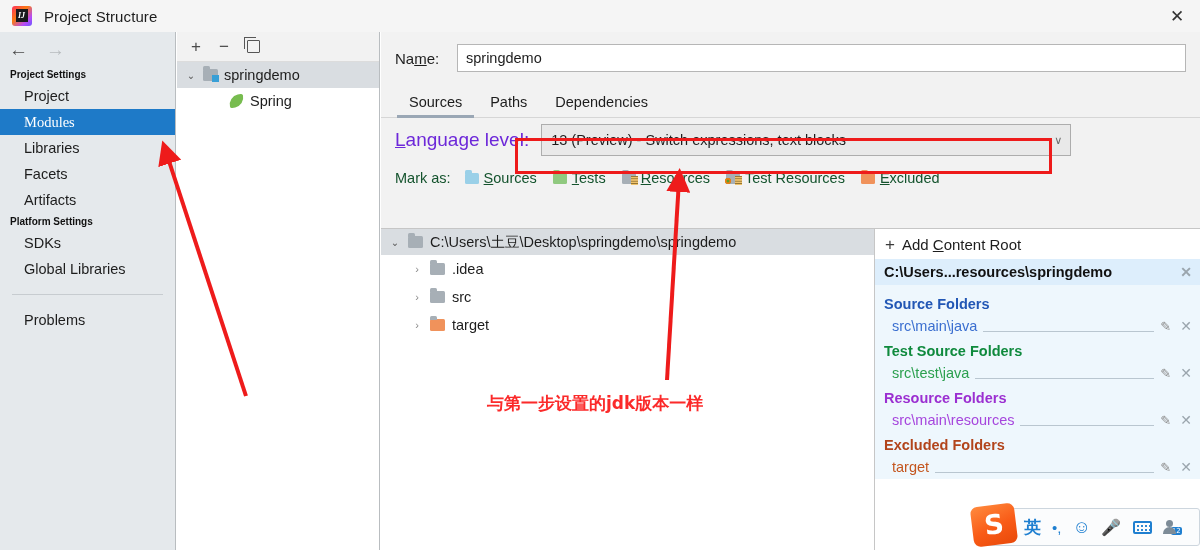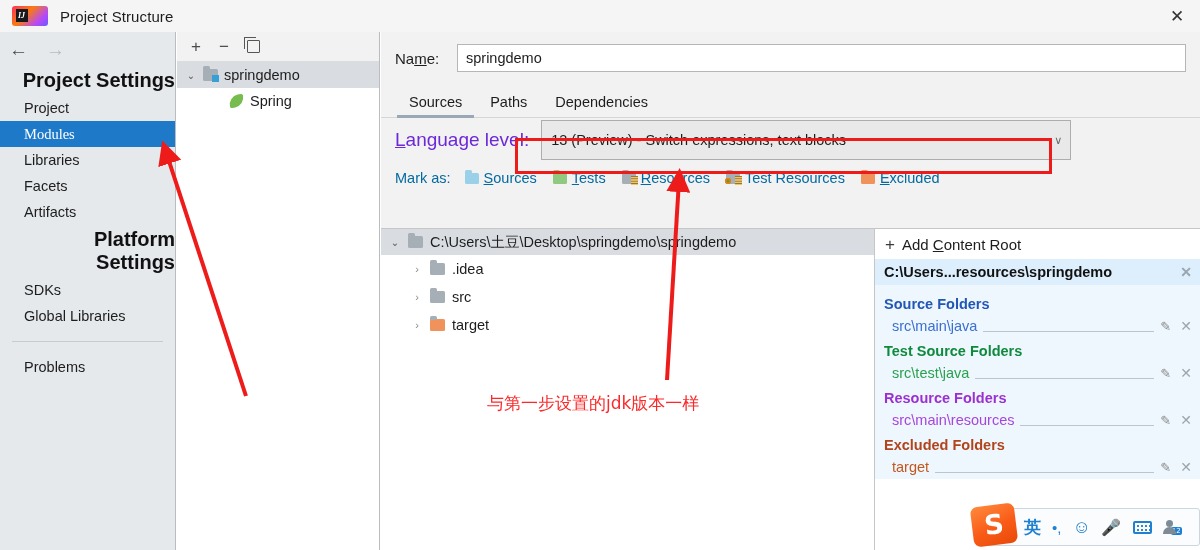--- a/index.html
+++ b/index.html
@@ -17,21 +17,21 @@
   }
 
   
   .titlebar {
     position: absolute; left: 0; top: 0; width: 1200px; height: 32px;
     background: #f5f5f5;
     display: flex; align-items: center;
   }
   .app-icon {
     position: relative;
-    width: 36px; height: 20px; margin-left: 12px; margin-right: 12px;
+    width: 20px; height: 20px; margin-left: 12px; margin-right: 12px;
     border-radius: 3px;
     background: linear-gradient(135deg, #fe315d 0%, #f97a12 40%, #b74af7 75%, #6b57ff 100%);
     flex: none;
   }
   .app-icon::after {
     content: "";
     position: absolute; left: 4px; top: 3px; width: 12px; height: 13px;
     background: #19191c;
   }
   .app-icon .ij-j {
@@ -57,23 +57,22 @@
     border-right: 1px solid #b9bdc0;
   }
   .nav-row {
     height: 34px; display: flex; align-items: center; padding-left: 9px; gap: 18px;
   }
   .nav-arrow { font-size: 19px; line-height: 1; }
   .nav-arrow.enabled { color: #4a4a4a; }
   .nav-arrow.disabled { color: #b7bbbe; }
 
   .side-group {
-    font-size: 20px; font-weight: bold; color: #111;
+    font-size: 10px; font-weight: bold; color: #111;
     padding: 3px 0 3px 10px;
-    text-align: right;
   }
   .side-item {
     font-size: 14.5px; color: #1d1d1d;
     padding: 4px 0 4px 24px;
     line-height: 18px;
     cursor: pointer;
   }
   .side-item.selected {
     background: #1e7ac8; color: #ffffff; font-family: Liberation Serif, serif;
   }
@@ -154,33 +153,33 @@
     content: ""; position: absolute; left: 2px; right: 2px; bottom: -1px;
     height: 3px; background: #9aa7b5;
   }
 
   .lang-row {
     display: flex; align-items: center; height: 44px; padding-left: 14px;
   }
   .lang-label { font-size: 19px; color: #6d28d9; margin-right: 12px; }
   .lang-combo {
     position: relative;
-    width: 530px; height: 40px;
+    width: 530px; height: 32px;
     background: #e9e9e9;
     border: 1px solid #adadad;
     display: flex; align-items: center; justify-content: space-between;
     padding: 0 8px 0 9px;
     font-size: 14.5px; color: #1d1d1d;
     cursor: pointer;
   }
   .lang-combo .chev { color: #6a6a6a; font-size: 11px; }
 
   .markas-row {
     display: flex; align-items: center; height: 32px; padding-left: 14px; gap: 0;
-    font-size: 14.5px; color: #0369a1;
+    font-size: 14.5px; color: #14532d;
   }
   .markas-label { margin-right: 14px; }
   .mark-item { display: flex; align-items: center; gap: 5px; margin-right: 16px; cursor: pointer; }
   .mini-folder {
     position: relative; width: 14px; height: 11px; border-radius: 1.5px; flex: none;
   }
   .mini-folder::before {
     content:""; position:absolute; left:0; top:-3px; width:7px; height:4px;
     border-radius: 1.5px 1.5px 0 0; background: inherit;
   }
@@ -243,21 +242,21 @@
   .xmark { color:#9aa5ad; font-size: 14px; cursor:pointer; }
 
   
   .anno { position: absolute; pointer-events: none; }
   .anno-box {
     left: 515px; top: 138px; width: 537px; height: 36px;
     border: 3px solid #ee1b1b;
   }
   .anno-text {
     left: 487px; top: 392px;
-    font-size: 17px; color:#fb2a2a; font-weight: 400;
+    font-size: 17px; color:#fb2a2a; font-weight: 700;
     font-family: "DejaVu Sans", sans-serif;
     white-space: nowrap;
   }
   .anno-svg { left:0; top:0; width:1200px; height:550px; }
 
   
   .ime {
     position:absolute; left: 983px; top: 508px; width: 217px; height: 38px;
     background:#fbfcfd; border:1px solid #cdd6de; border-radius: 3px;
     display:flex; align-items:center; gap: 11px; padding-left: 40px;

